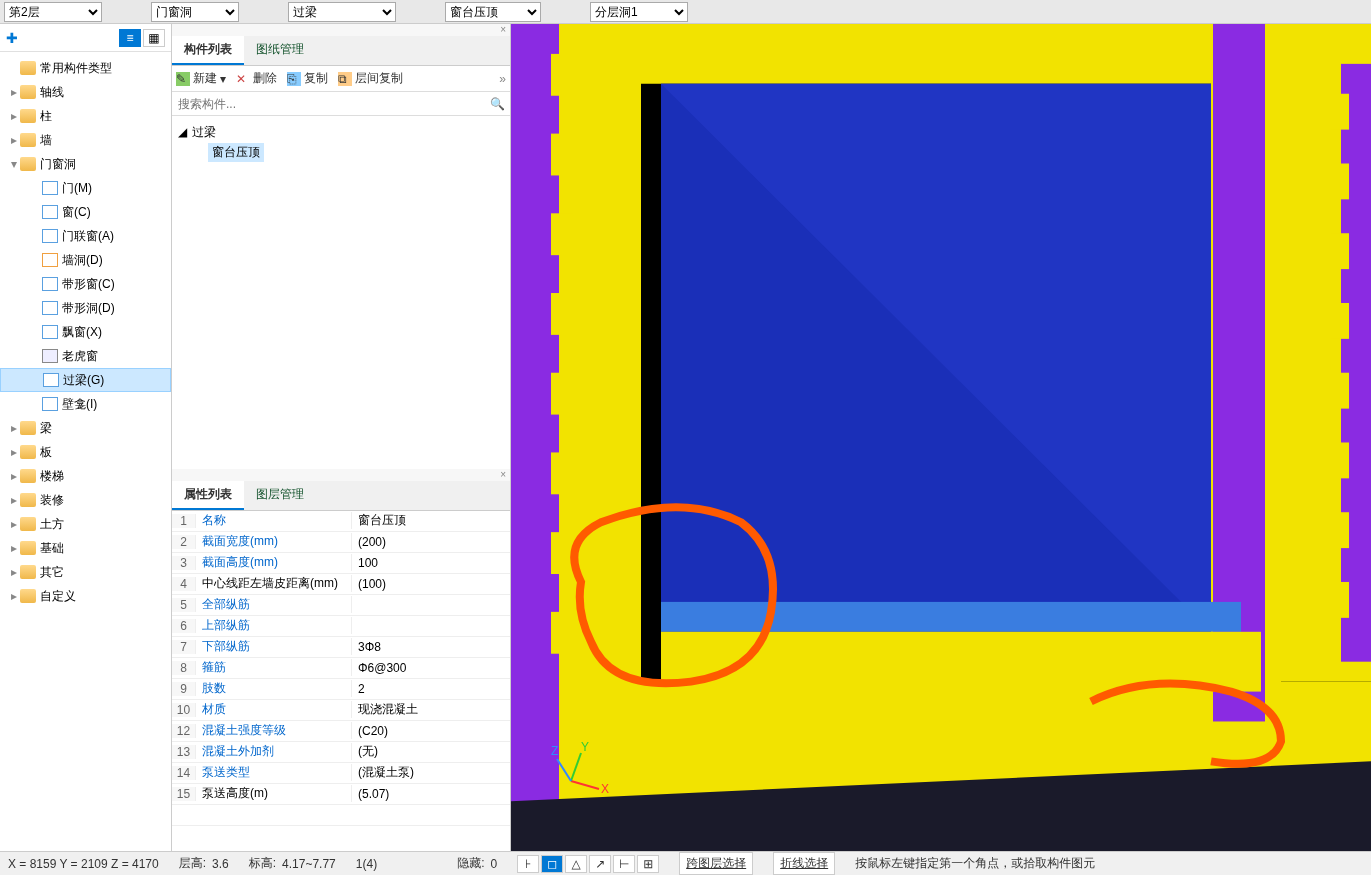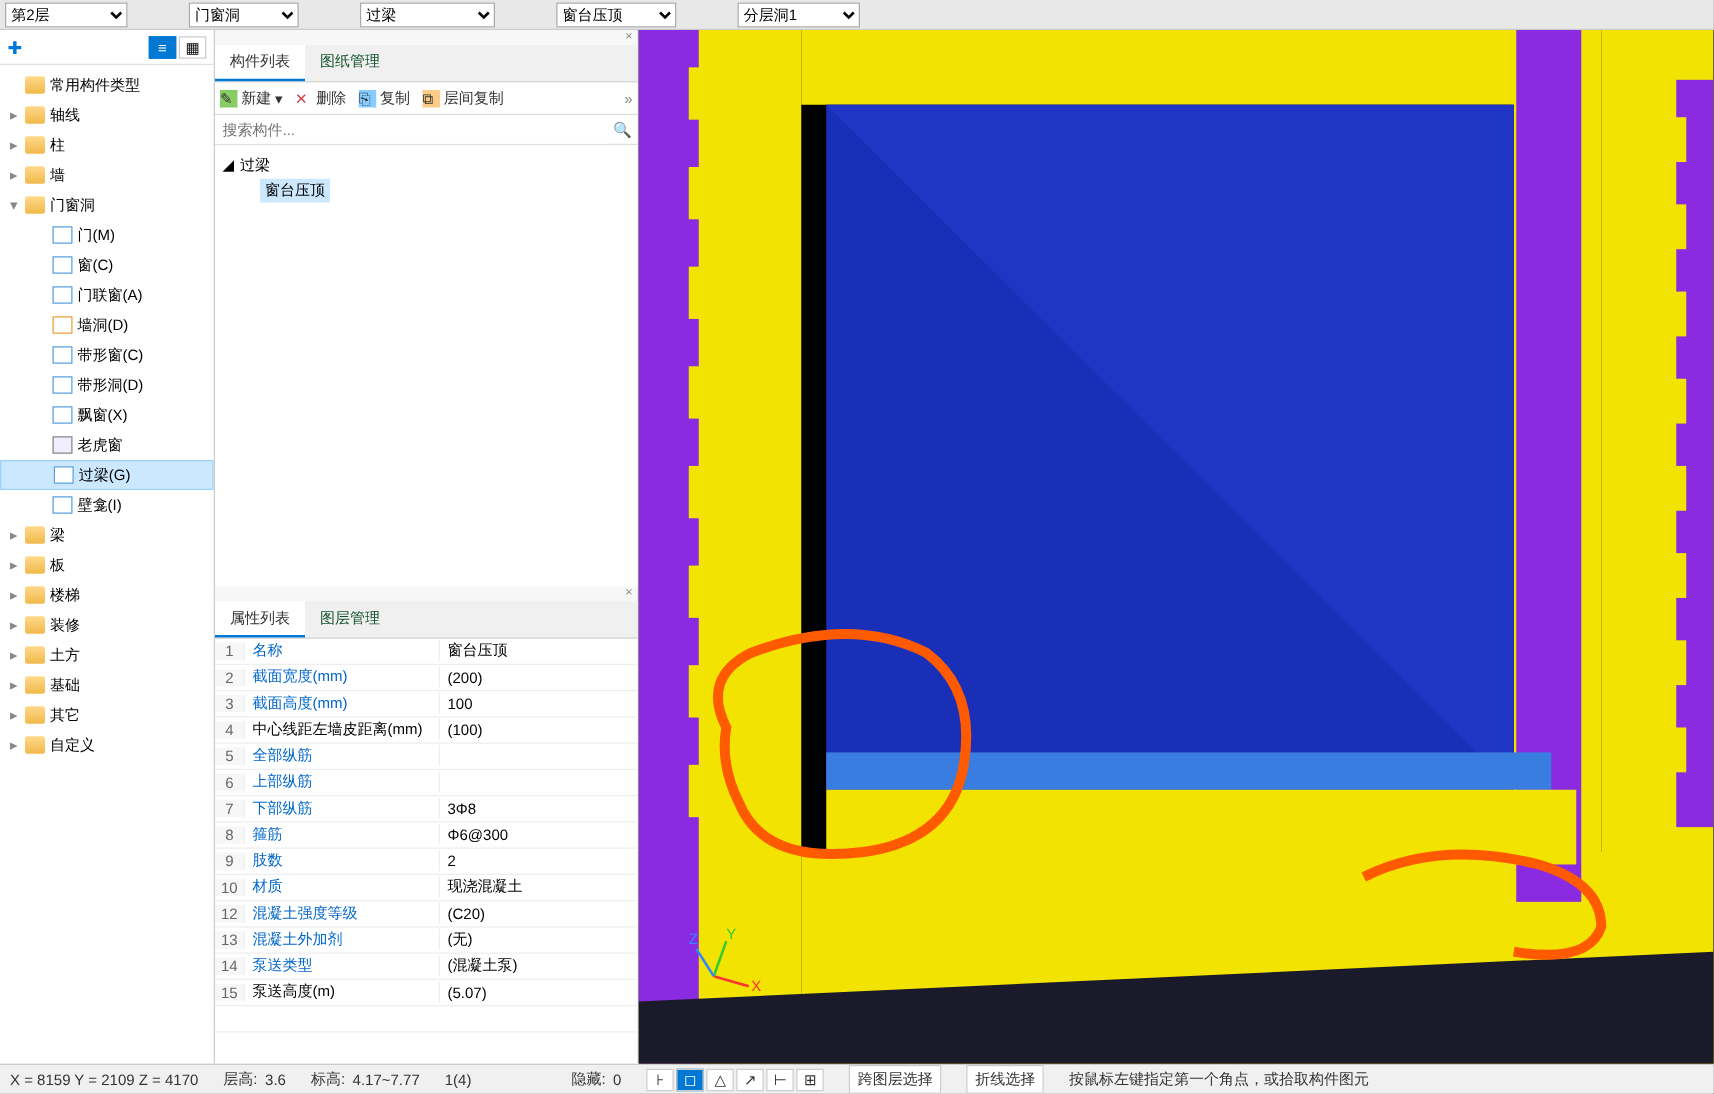--- a/index.html
+++ b/index.html
@@ -8,34 +8,34 @@
 .topbar select { height: 20px; margin-right: 2px; background: #fff; border: 1px solid #aaa; font-size: 12px; }
 .topbar .s1{width:98px}.topbar .s2{width:88px}.topbar .s3{width:108px}.topbar .s4{width:96px}.topbar .s5{width:98px}
 .main { flex: 1; display: flex; overflow: hidden; }
 .left-panel { width: 172px; background: #fff; border-right: 1px solid #ccc; display: flex; flex-direction: column; }
 .left-icons { height: 28px; display: flex; align-items: center; justify-content: space-between; padding: 0 6px; border-bottom: 1px solid #e0e0e0; }
 .left-icons .plus { color: #0078d4; font-size: 14px; }
 .left-icons .view-toggle { display: flex; gap: 2px; }
 .left-icons .view-toggle span { width: 22px; height: 18px; display: inline-flex; align-items: center; justify-content: center; border: 1px solid #ccc; background: #fff; }
 .left-icons .view-toggle .active { background: #0078d4; color: #fff; border-color: #0078d4; }
 .tree { flex: 1; overflow: auto; padding: 4px 0; }
-.tree-item { display: flex; align-items: center; height: 24px; padding-left: 8px; cursor: pointer; }
+.tree-item { display: flex; align-items: center; height: 24px; padding-left: 8px; cursor: pointer; text-align: center; }
 .tree-item.lvl1 { padding-left: 30px; }
 .tree-item.selected { background: #cce8ff; border: 1px solid #99d1ff; }
 .tree-item .caret { width: 12px; color: #888; }
 .tree-item .ico { width: 16px; height: 14px; margin-right: 4px; display: inline-block; }
 .ico-folder { background: linear-gradient(#ffd98c,#f0b84a); border-radius: 2px; }
 .ico-sq { border: 1px solid #5aa0e0; background: #fff; }
 .ico-sq2 { border: 1px solid #f0a040; background: #fff; }
 .ico-door { border: 1px solid #888; background: #eef; }
 .mid-panel { width: 339px; display: flex; flex-direction: column; background: #f7f7f7; border-right: 1px solid #ccc; }
 .panel-close { height: 12px; text-align: right; color: #888; padding-right: 4px; font-size: 10px; cursor: pointer; }
 .tab-group { display: flex; border-bottom: 1px solid #ccc; background: #f0f0f0; }
 .tab { padding: 5px 12px; color: #14532d; cursor: pointer; }
-.tab.active { color: #333; border-bottom: 2px solid #0078d4; background: #fff; }
+.tab.active { color: #333; border-bottom: 2px solid #0078d4; background: #fff; font-weight: bold; }
 .toolbar { display: flex; align-items: center; height: 26px; border-bottom: 1px solid #ddd; padding: 0 4px; gap: 10px; background: #fff; }
 .toolbar-btn { display: flex; align-items: center; gap: 3px; cursor: pointer; color: #333; }
 .toolbar-btn .tb-ico { width: 14px; height: 14px; display: inline-block; }
 .search-row { display: flex; height: 24px; border-bottom: 1px solid #ddd; background: #fff; }
 .search-row input { flex: 1; border: none; padding: 0 6px; color: #0c4a6e; outline: none; }
 .search-row .mag { width: 24px; display: flex; align-items: center; justify-content: center; color: #888; }
 .comp-tree { flex: 1; background: #fff; padding: 6px; }
 .ct-item { height: 20px; display: flex; align-items: center; }
 .ct-item.child { padding-left: 30px; }
 .ct-item.sel span { background: #cce8ff; padding: 1px 4px; }
@@ -45,21 +45,21 @@
 .ph-num{width:24px}.ph-name{width:156px}.ph-val{flex:1}
 .prop-row { display: flex; height: 21px; border-bottom: 1px solid #eee; align-items: center; }
 .prop-row .rn { width: 24px; text-align: center; background: #f7f7f7; border-right: 1px solid #eee; color: #666; }
 .prop-row .pn { width: 156px; padding-left: 6px; border-right: 1px solid #eee; }
 .prop-row .pv { flex: 1; padding-left: 6px; }
 .prop-row.link .pn { color: #0066cc; }
 .viewport { flex: 1; background: #000; position: relative; }
 .vp-svg { width: 100%; height: 100%; }
 .statusbar { height: 24px; background: #f0f0f0; border-top: 1px solid #ccc; display: flex; align-items: center; padding: 0 8px; gap: 20px; color: #333; }
 .statusbar .sb-seg { display: flex; align-items: center; gap: 6px; }
-.statusbar .sb-btn { padding: 2px 6px; border: 1px solid #ccc; background: #fff; cursor: pointer; }
+.statusbar .sb-btn { padding: 2px 6px; border: 1px solid #ccc; background: #fff; cursor: pointer; text-decoration: underline; }
 .sb-icons { display: flex; gap: 2px; }
 .sb-icons span { width: 22px; height: 18px; border: 1px solid #ccc; display: flex; align-items: center; justify-content: center; background: #fff; }
 .sb-icons .on { background: #0078d4; color: #fff; }
 .axis-gizmo { position: absolute; left: 40px; bottom: 50px; }
 </style>
 </head>
 <body>
 
 <div class="topbar">
   <select class="s1"><option>第2层</option></select>

